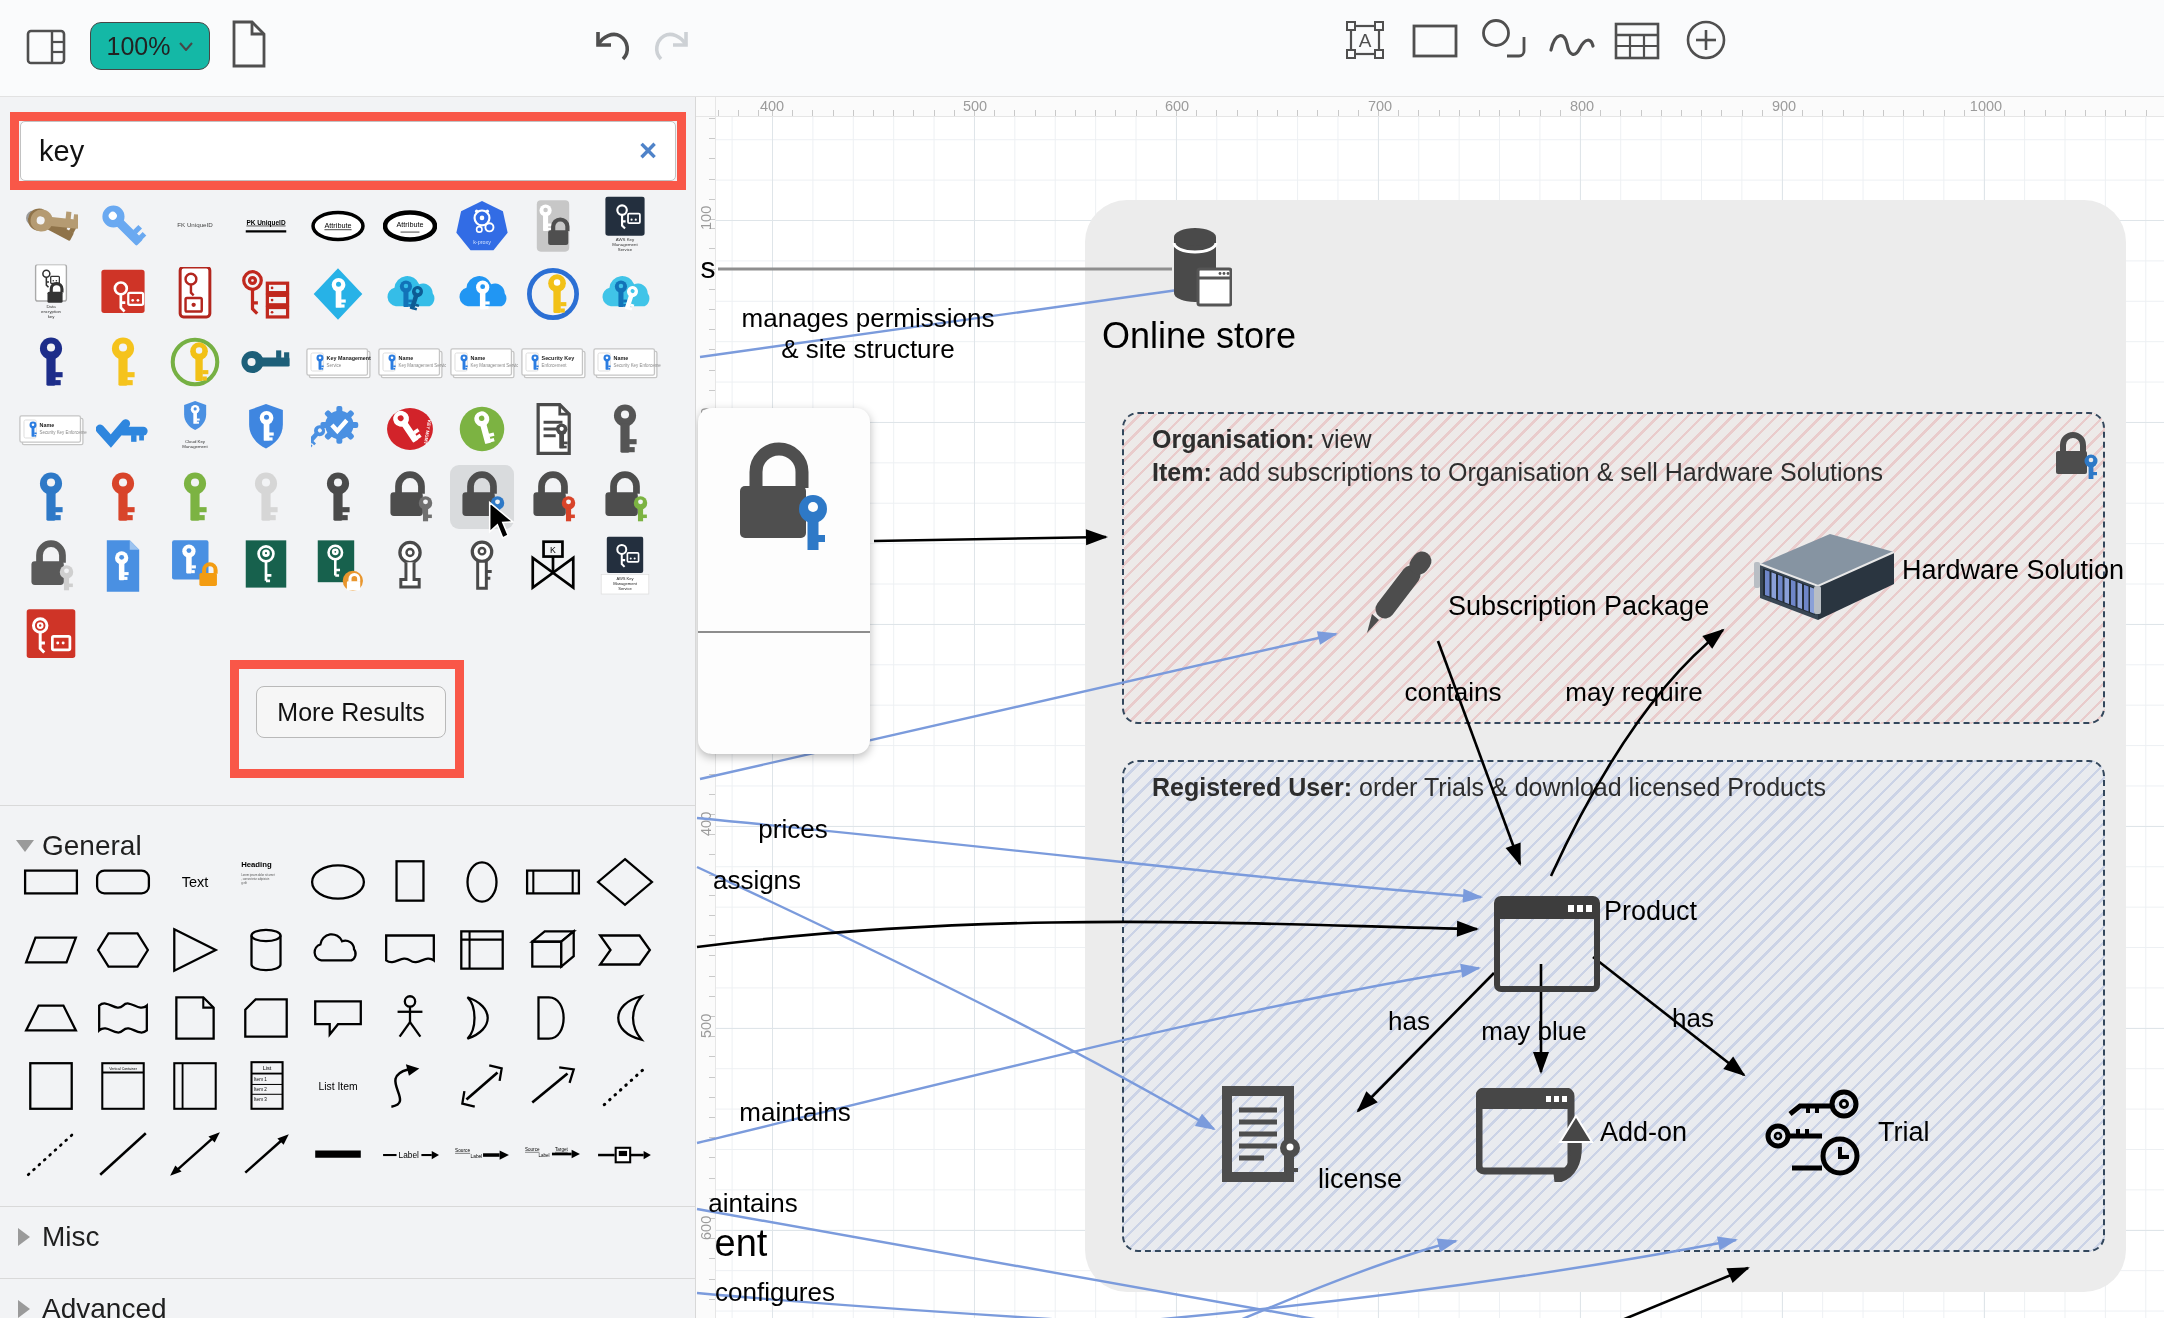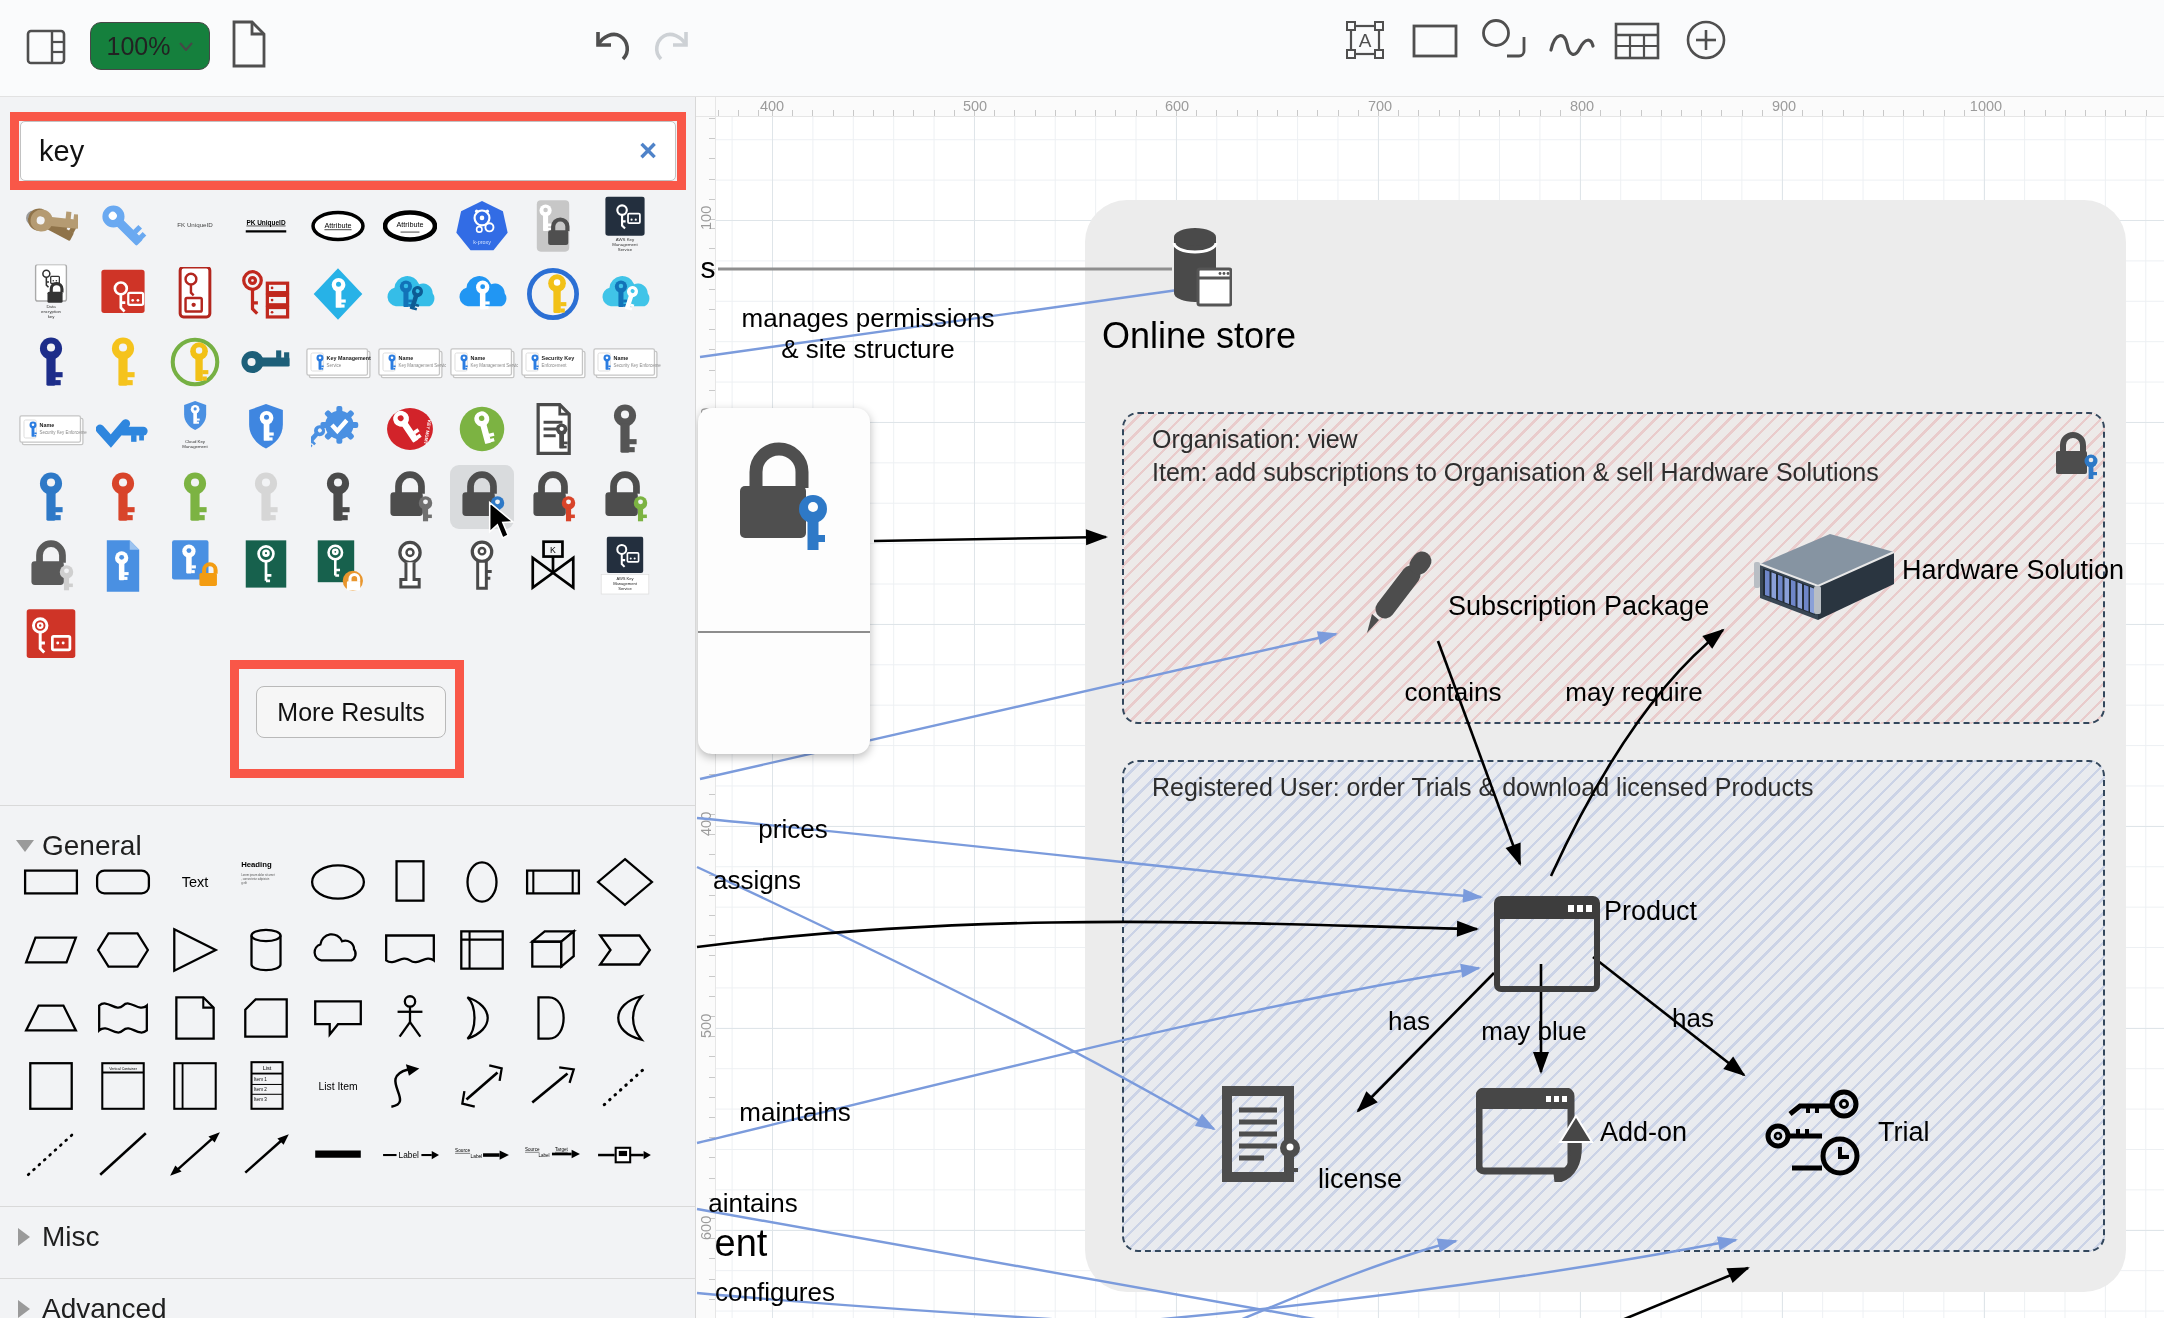--- a/index.html
+++ b/index.html
@@ -3,21 +3,21 @@
 <meta charset="utf-8">
 <style>
 *{margin:0;padding:0;box-sizing:border-box}
 html,body{width:2164px;height:1318px;overflow:hidden}
 body{position:relative;font-family:"Liberation Sans",sans-serif;background:#fff;color:#111}
 .abs{position:absolute}
 
 #toolbar{position:absolute;left:0;top:0;width:2164px;height:97px;background:#fafbfc;border-bottom:1px solid #e2e2e2;z-index:30}
 .tbtn{position:absolute;display:flex;align-items:center;justify-content:center;cursor:pointer}
 .tbtn svg{display:block}
-#zoomctl{position:absolute;left:90px;top:22px;width:120px;height:48px;border:1.8px solid #474747;border-radius:11px;display:flex;align-items:center;justify-content:center;gap:9px;background:#15803d;font-size:25px;color:#222;cursor:pointer}
+#zoomctl{position:absolute;left:90px;top:22px;width:120px;height:48px;border:1.8px solid #474747;border-radius:11px;display:flex;align-items:center;justify-content:center;gap:9px;background:#14b8a6;font-size:25px;color:#222;cursor:pointer}
 
 #panel{position:absolute;left:0;top:97px;width:696px;height:1221px;background:#f2f3f5;border-right:1px solid #d8d8d8;z-index:20}
 .red-annot{position:absolute;border:9px solid #f95748;background:transparent;z-index:5}
 #searchfield{position:absolute;left:20px;top:24px;width:656px;height:60px;background:#fff;border:1px solid #c2c2c2;border-radius:5px;display:flex;align-items:center;z-index:6}
 #searchfield .q{font-size:29px;color:#111;margin-left:18px;flex:1}
 #searchfield .clr{font-size:31px;color:#4f83c9;font-weight:bold;margin-right:18px;cursor:pointer}
 .cell{position:absolute;transform:translate(-50%,-50%);display:flex;align-items:center;justify-content:center;cursor:pointer}
 .cell.sel{background:#d9dbdd;border-radius:9px;padding:5px}
 #morebtn{position:absolute;left:256px;top:589px;width:190px;height:52px;background:#f6f6f6;border:1px solid #b9b9b9;border-radius:8px;font-size:25px;font-family:"Liberation Sans",sans-serif;color:#111;cursor:pointer;z-index:6}
 .hr{position:absolute;left:0;width:696px;height:1px;background:#d9d9d9}
@@ -37,21 +37,21 @@
 #rtop .ticks{position:absolute;left:0;bottom:0;width:100%;height:6px;background:repeating-linear-gradient(90deg,#c9c9c9 0 1px,transparent 1px 20.2px);background-position-x:56px}
 #rtop .num{position:absolute;top:1px;transform:translateX(-50%);font-size:14.5px;color:#9b9b9b}
 #rleft{position:absolute;left:0;top:20px;width:20px;height:1201px;background:#fbfbfb;border-right:1px solid #e6e6e6;z-index:3}
 #rleft .ticks{position:absolute;right:0;top:0;height:100%;width:6px;background:repeating-linear-gradient(0deg,#c9c9c9 0 1px,transparent 1px 20.2px);background-position-y:103px}
 #rleft .num{position:absolute;left:0;transform:translateY(-50%) rotate(-90deg);font-size:14.5px;color:#9b9b9b;width:20px;text-align:center}
 #bigbox{position:absolute;left:389px;top:103px;width:1041px;height:1092px;background:#ececec;border-radius:42px;z-index:2}
 .hbox{position:absolute;border:2.5px dashed #33475c;border-radius:16px;z-index:3}
 #orgbox{left:426px;top:315px;width:983px;height:312px;background:repeating-linear-gradient(135deg,rgba(221,119,119,.26) 0 2.5px,transparent 2.5px 10.5px),#edeae9}
 #pubbox{left:426px;top:663px;width:983px;height:492px;background:repeating-linear-gradient(135deg,rgba(112,140,205,.25) 0 2.5px,transparent 2.5px 10.5px),#e9ebef}
 .boxtext{position:absolute;font-size:25px;line-height:33px;color:#2d2d2d;z-index:4;white-space:nowrap}
-.boxtext b{font-weight:normal}
+.boxtext b{font-weight:bold}
 #edges{position:absolute;left:0;top:0;z-index:4;pointer-events:none}
 .nodeicon{position:absolute;z-index:5}
 .elabel{position:absolute;transform:translate(-50%,-50%);font-size:26px;color:#000;white-space:nowrap;z-index:6}
 .nlabelL{position:absolute;transform:translateY(-50%);font-size:27px;color:#000;white-space:nowrap;z-index:6}
 #onlinestore-label{position:absolute;left:353px;top:218px;width:300px;text-align:center;font-size:36px;color:#000;z-index:6}
 #tooltip{position:absolute;left:2px;top:311px;width:172px;height:346px;background:#fdfdfd;border-radius:14px;box-shadow:0 3px 10px rgba(0,0,0,.28);z-index:10}
 #tooltip .div{position:absolute;left:0;top:223px;width:100%;height:2px;background:#8d8d8d}
 #tooltip .cap{position:absolute;left:0;top:234px;width:100%;text-align:center;font-size:29px;line-height:35px;color:#0c0c0c}
 #cursor,#cursor2{position:absolute;z-index:12}
 </style>

